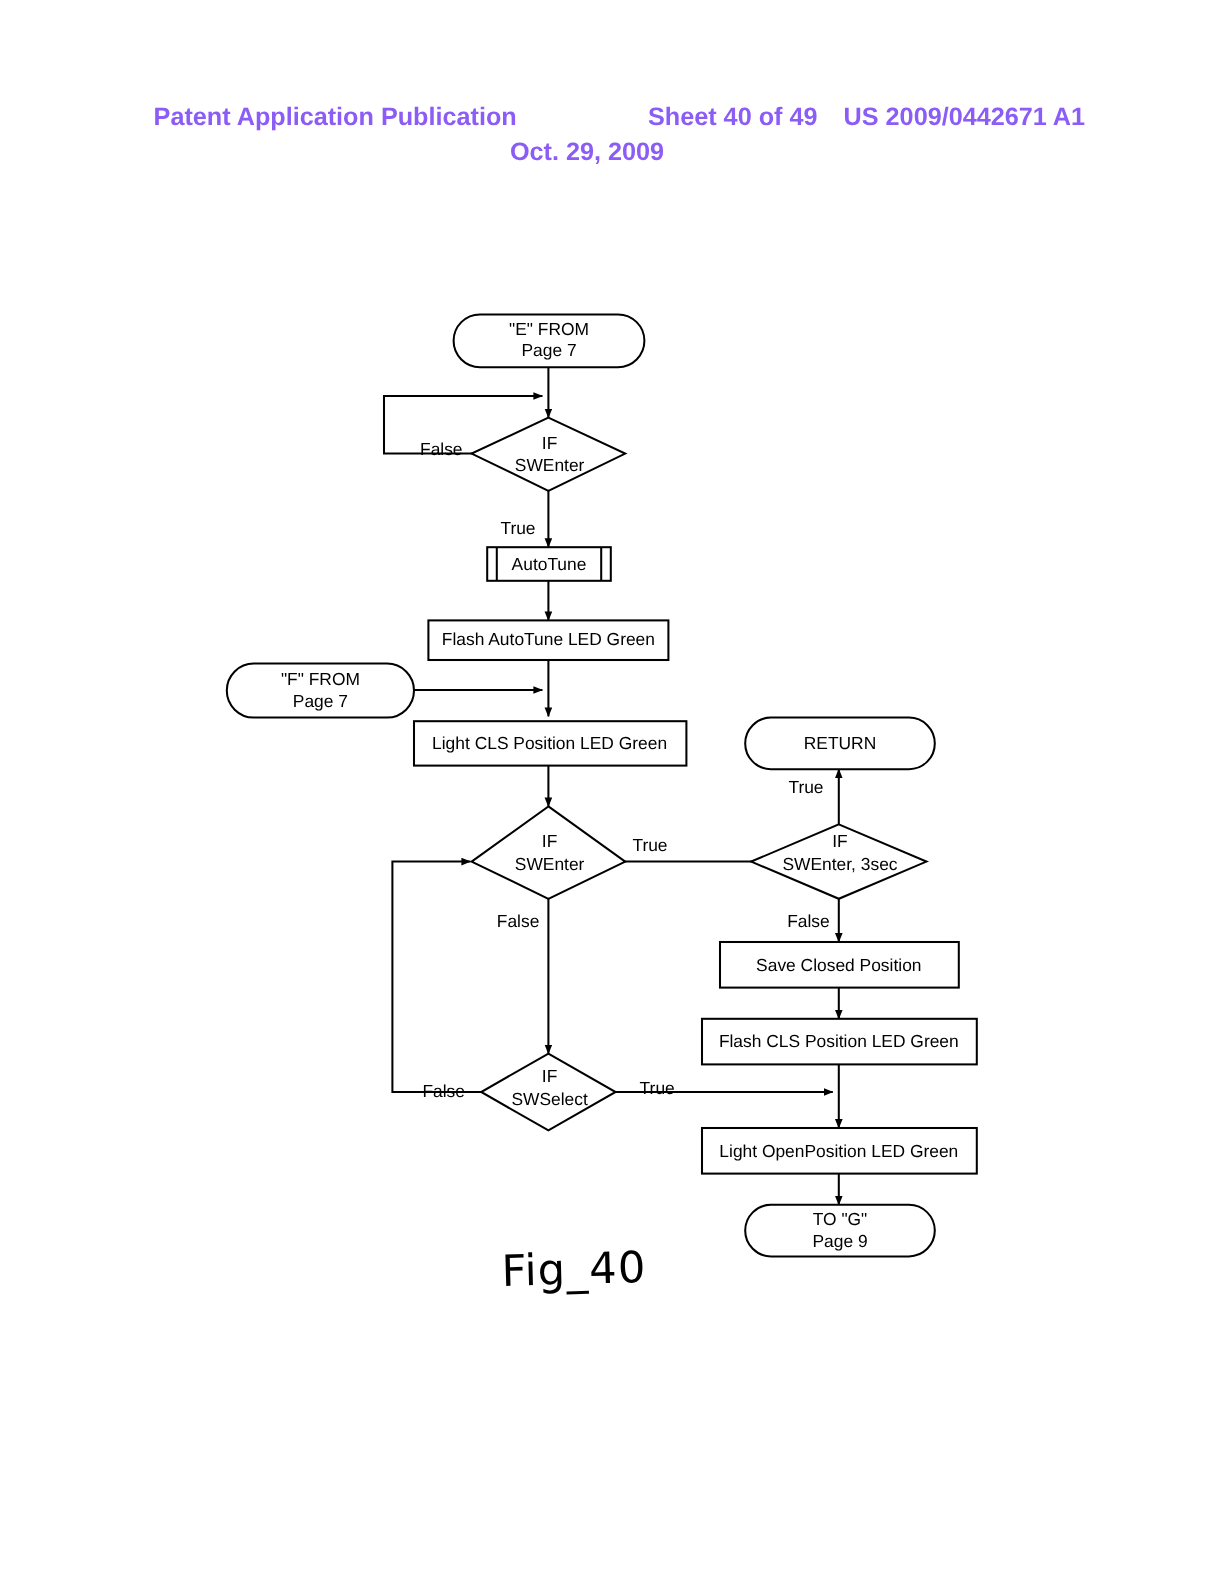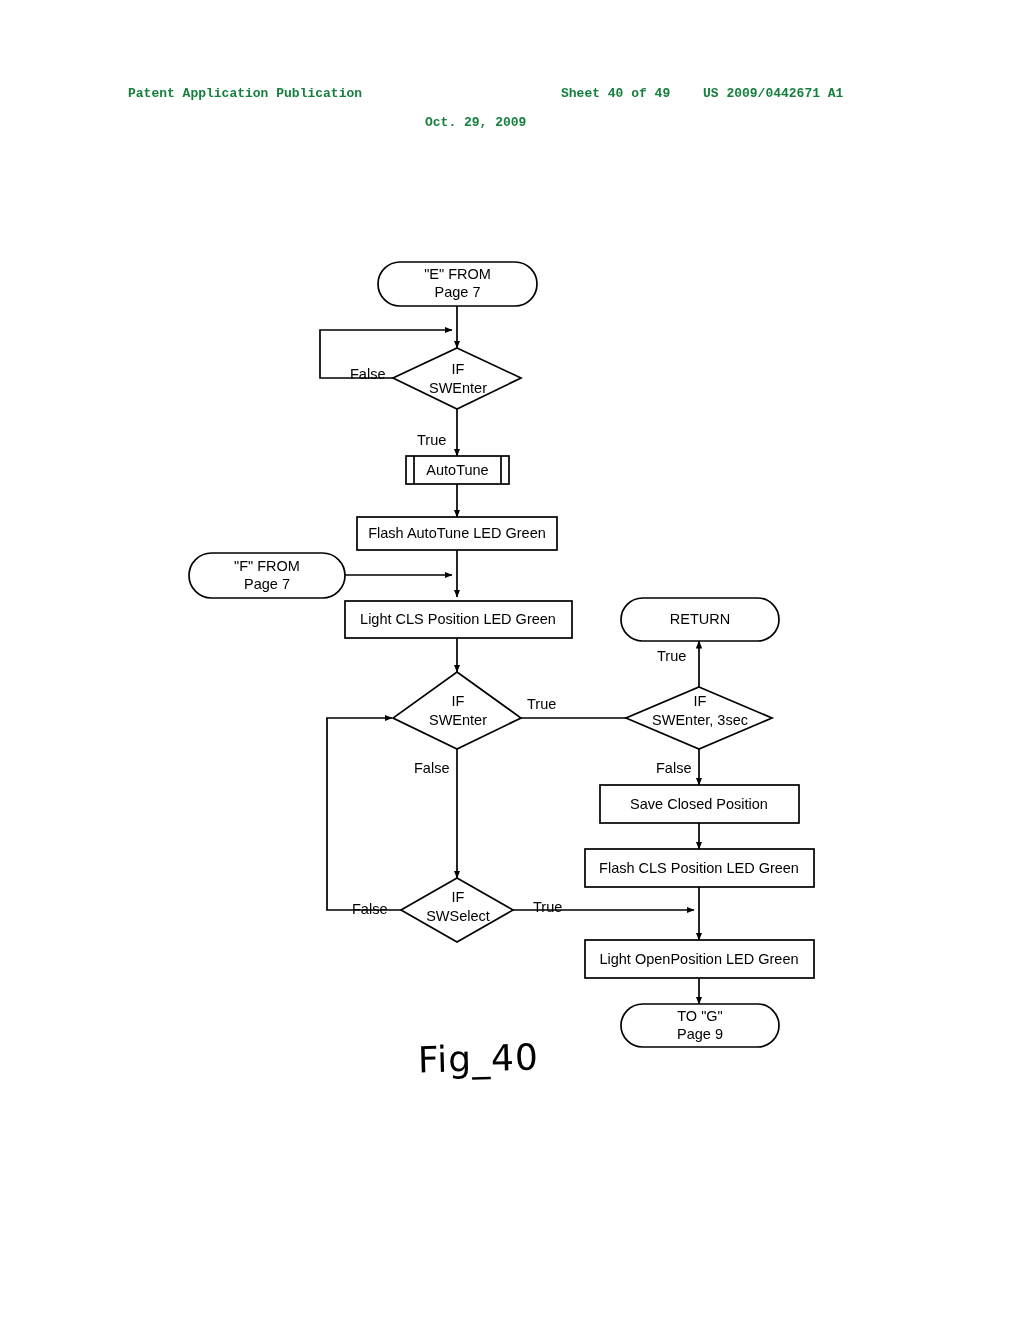--- a/index.html
+++ b/index.html
@@ -16,30 +16,30 @@
     overflow: hidden;
   }
 
   
   #header {
     position: absolute;
     left: 0;
     top: 86px;
     width: 1024px;
     height: 26px;
-    font-family: Liberation Mono, monospace;
+    font-family: Liberation Sans, sans-serif;
     font-weight: bold;
-    font-size: 13px;
-    color: #15803d;
+    font-size: 21px;
+    color: #8b5cf6;
     white-space: nowrap;
   }
   #header .h-item { position: absolute; top: 0; }
   #header .h-pub    { left: 128px; }
   #header .h-date   { left: 425px; margin-top: 29px; }
-  #header .h-sheet  { left: 561px; }
+  #header .h-sheet  { left: 540px; }
   #header .h-num    { left: 703px; }
 
   
   #flow {
     position: absolute;
     left: 0;
     top: 0;
     width: 1024px;
     height: 1320px;
   }

